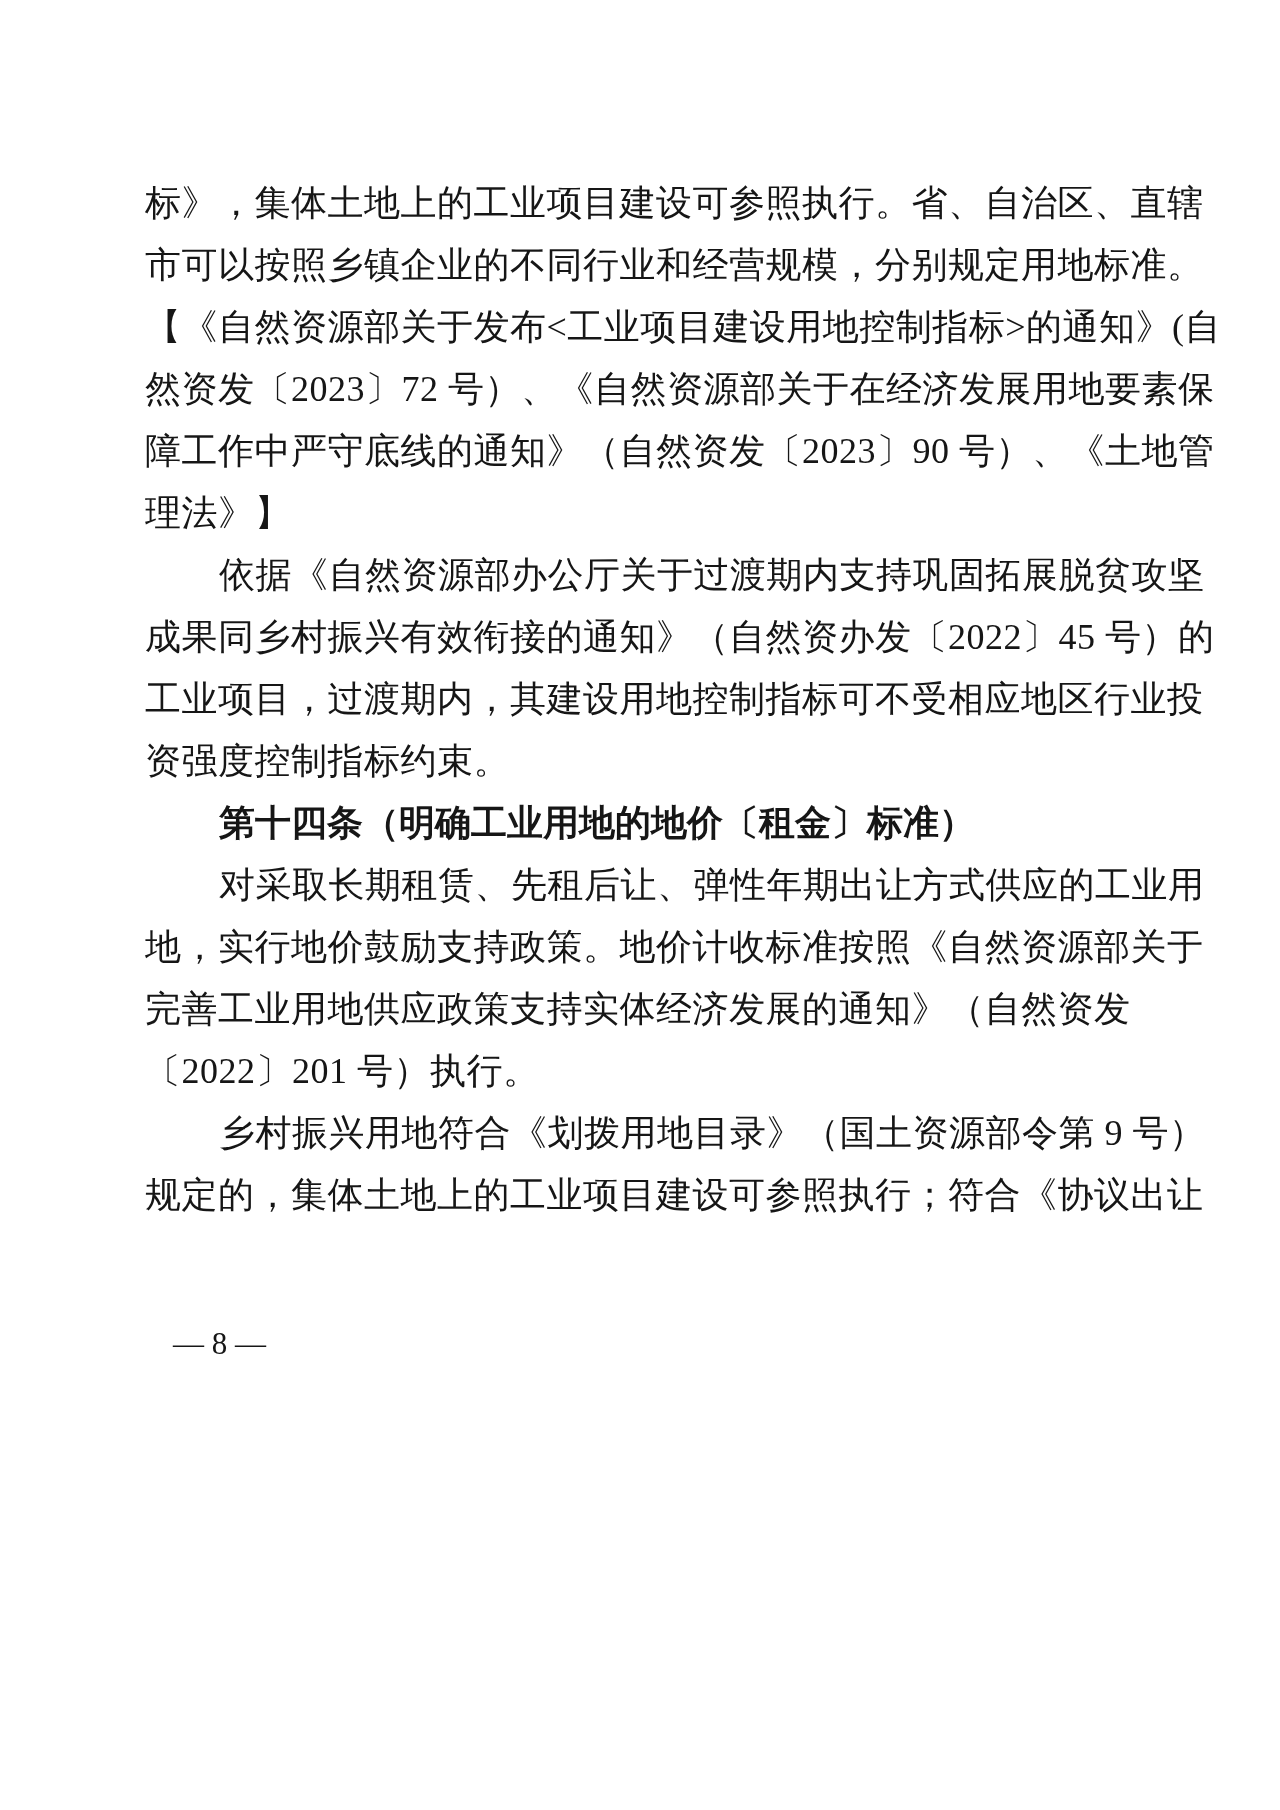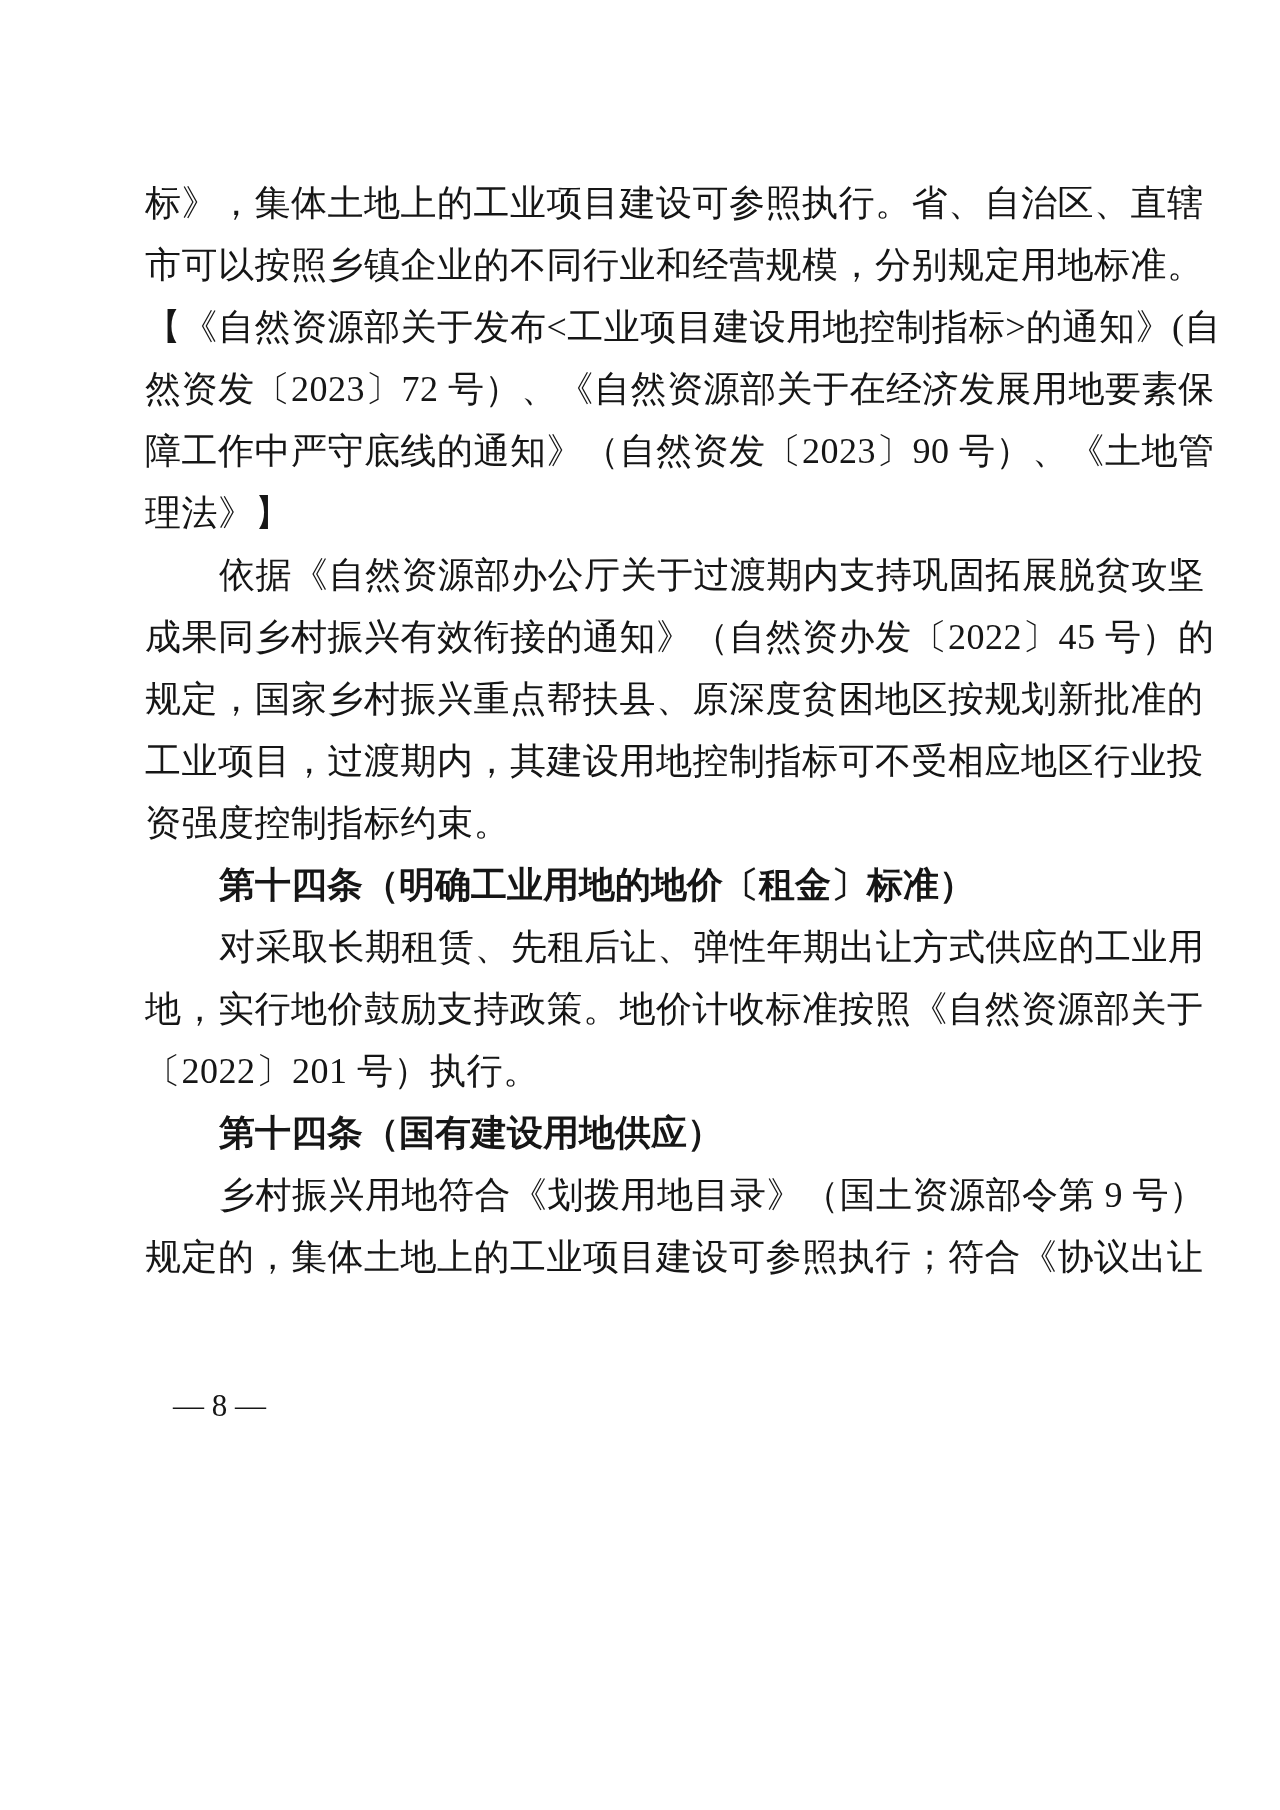--- a/index.html
+++ b/index.html
@@ -51,27 +51,26 @@
 <div class="page">
   <main class="doc-body" id="doc-body">
       <div class="doc-line">标》，集体土地上的工业项目建设可参照执行。省、自治区、直辖</div>
       <div class="doc-line">市可以按照乡镇企业的不同行业和经营规模，分别规定用地标准。</div>
       <div class="doc-line">【《自然资源部关于发布&lt;工业项目建设用地控制指标&gt;的通知》(自</div>
       <div class="doc-line">然资发〔2023〕72 号）、《自然资源部关于在经济发展用地要素保</div>
       <div class="doc-line">障工作中严守底线的通知》（自然资发〔2023〕90 号）、《土地管</div>
       <div class="doc-line">理法》】</div>
       <div class="doc-line indent">依据《自然资源部办公厅关于过渡期内支持巩固拓展脱贫攻坚</div>
       <div class="doc-line">成果同乡村振兴有效衔接的通知》（自然资办发〔2022〕45 号）的</div>
-      <div class="doc-line">规定，国家乡村振兴重点帮扶县、原深度贫困地区按规划新批准的</div>
       <div class="doc-line">工业项目，过渡期内，其建设用地控制指标可不受相应地区行业投</div>
       <div class="doc-line">资强度控制指标约束。</div>
       <div class="doc-line heading indent">第十四条（明确工业用地的地价〔租金〕标准）</div>
       <div class="doc-line indent">对采取长期租赁、先租后让、弹性年期出让方式供应的工业用</div>
       <div class="doc-line">地，实行地价鼓励支持政策。地价计收标准按照《自然资源部关于</div>
+      <div class="doc-line">完善工业用地供应政策支持实体经济发展的通知》（自然资发</div>
       <div class="doc-line">〔2022〕201 号）执行。</div>
-      <div class="doc-line heading indent">第十四条（国有建设用地供应）</div>
       <div class="doc-line indent">乡村振兴用地符合《划拨用地目录》（国土资源部令第 9 号）</div>
       <div class="doc-line">规定的，集体土地上的工业项目建设可参照执行；符合《协议出让</div>
     </main>
   <footer class="page-footer">
     <span>— 8 —</span>
   </footer>
 </div>
 
 </body></html>

